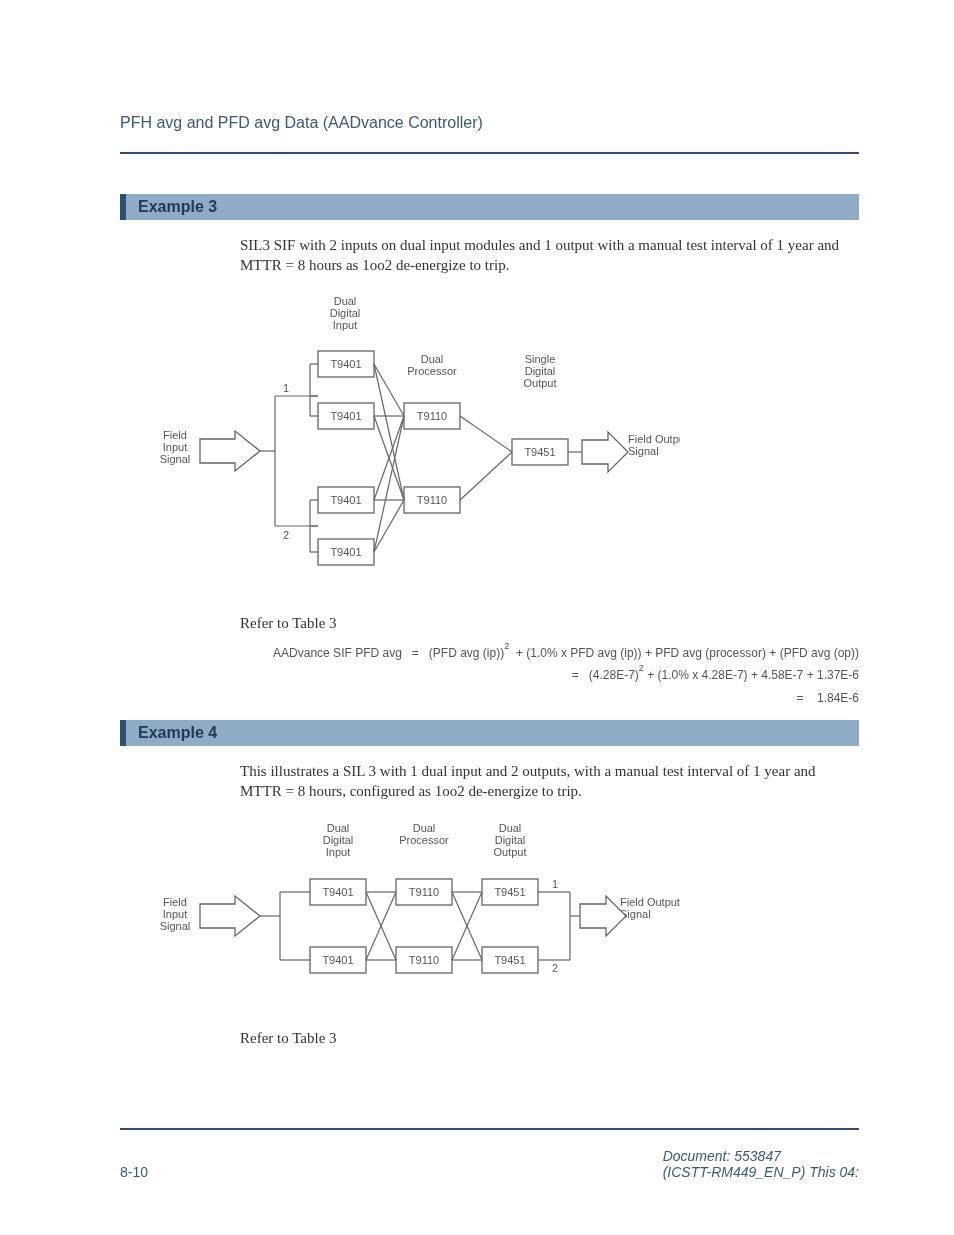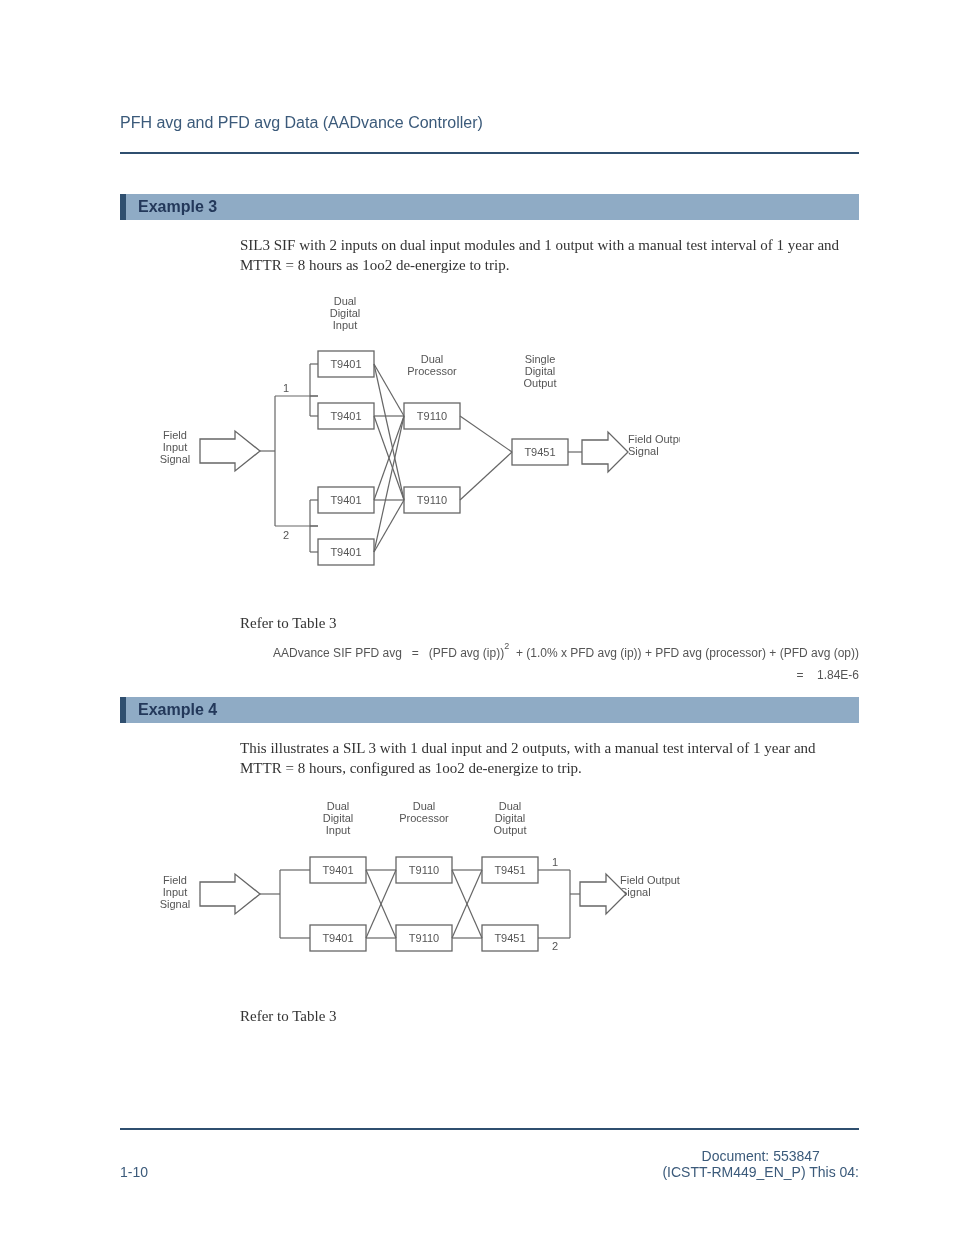--- a/index.html
+++ b/index.html
@@ -102,21 +102,22 @@
     left: 120px;
     right: 95px;
     font-family: Arial, sans-serif;
     font-size: 14px;
     color: #3b5a7a;
     display: flex;
     justify-content: space-between;
     align-items: flex-end;
   }
   .footer-right {
-    text-align: center;
+    text-align: left;
+    font-style: italic;
   }
 </style>
 </head>
 <body>
 
 <div class="page">
 
   <div class="header-title">PFH avg and PFD avg Data   (AADvance Controller)</div>
   <div class="header-rule"></div>
 
@@ -190,20 +191,25 @@
   <p class="refer">Refer to Table 3</p>
 
   <div class="formula-block">
     <div class="formula-line">
       <span>AADvance SIF PFD avg</span>
       &nbsp;&nbsp;<span>=</span>&nbsp;&nbsp;
       <span>(PFD avg (ip))</span><span class="sup">2</span>
       &nbsp;<span>+  (1.0% x PFD avg (ip)) +  PFD avg (processor)  + (PFD avg (op))</span>
     </div>
     <div class="formula-line" style="padding-left:147px;">
+      <span>=</span>&nbsp;&nbsp;
+      <span>(4.28E-7)</span><span class="sup">2</span>
+      <span>+ (1.0% x 4.28E-7) + 4.58E-7 + 1.37E-6</span>
+    </div>
+    <div class="formula-line" style="padding-left:147px;">
       <span>=</span>&nbsp;&nbsp;&nbsp;
       <span>1.84E-6</span>
     </div>
   </div>
 
   <div class="section-heading">Example 4</div>
   <p class="body-text">This illustrates a SIL 3 with 1 dual input and 2 outputs, with a manual test interval of 1 year and MTTR = 8 hours, configured as 1oo2 de-energize to trip.</p>
 
   <div class="diagram-wrap">
     <svg width="560" height="200" viewBox="0 0 560 200">
@@ -252,20 +258,20 @@
       <line x1="450" y1="76" x2="450" y2="144"></line>
       <line x1="450" y1="100" x2="460" y2="100"></line>
       <polygon class="arrow-outline" points="460,88 486,88 486,80 506,100 486,120 486,112 460,112"></polygon>
     </svg>
   </div>
 
   <p class="refer">Refer to Table 3</p>
 
   <div class="footer-rule"></div>
   <div class="footer">
-    <div>1-10</div>
+    <div>8-10</div>
     <div class="footer-right">
       <div>Document: 553847</div>
       <div>(ICSTT-RM449_EN_P) This 04:</div>
     </div>
   </div>
 
 </div>
 
 </body></html>

